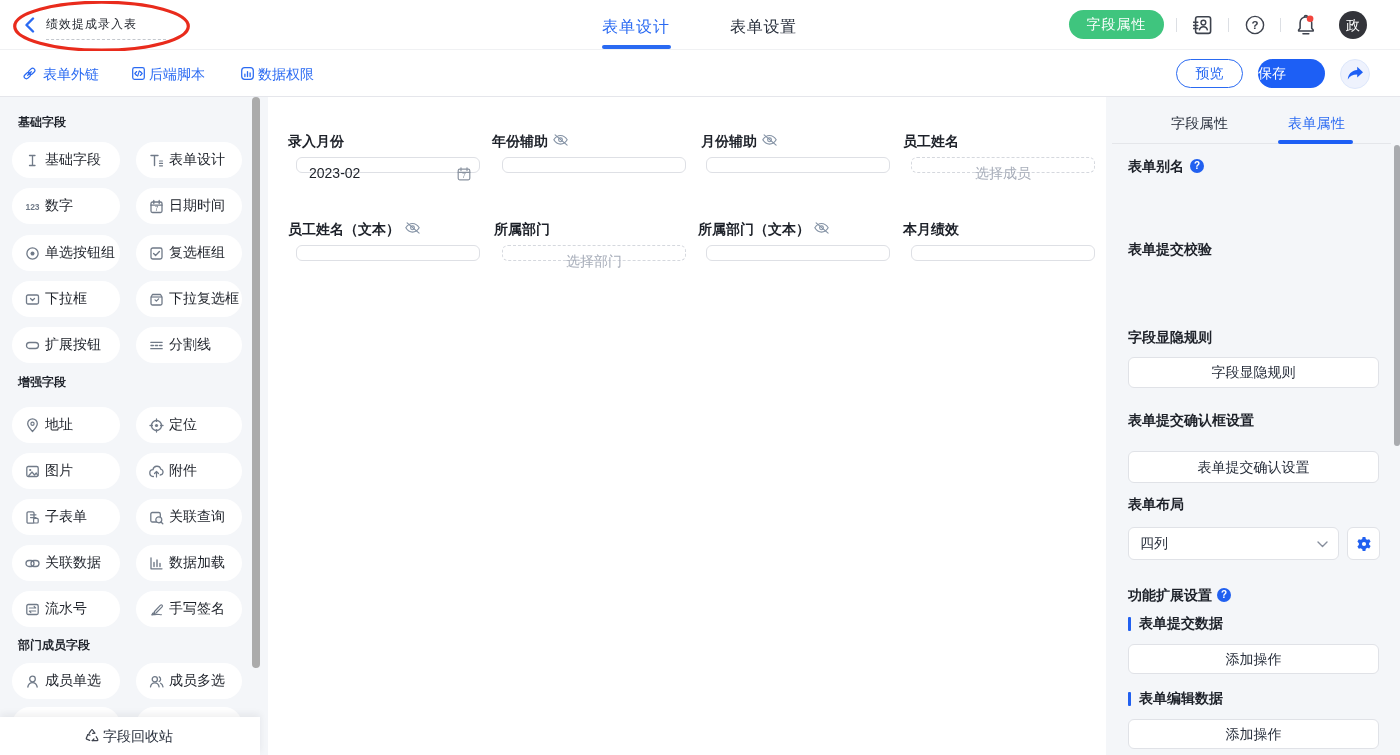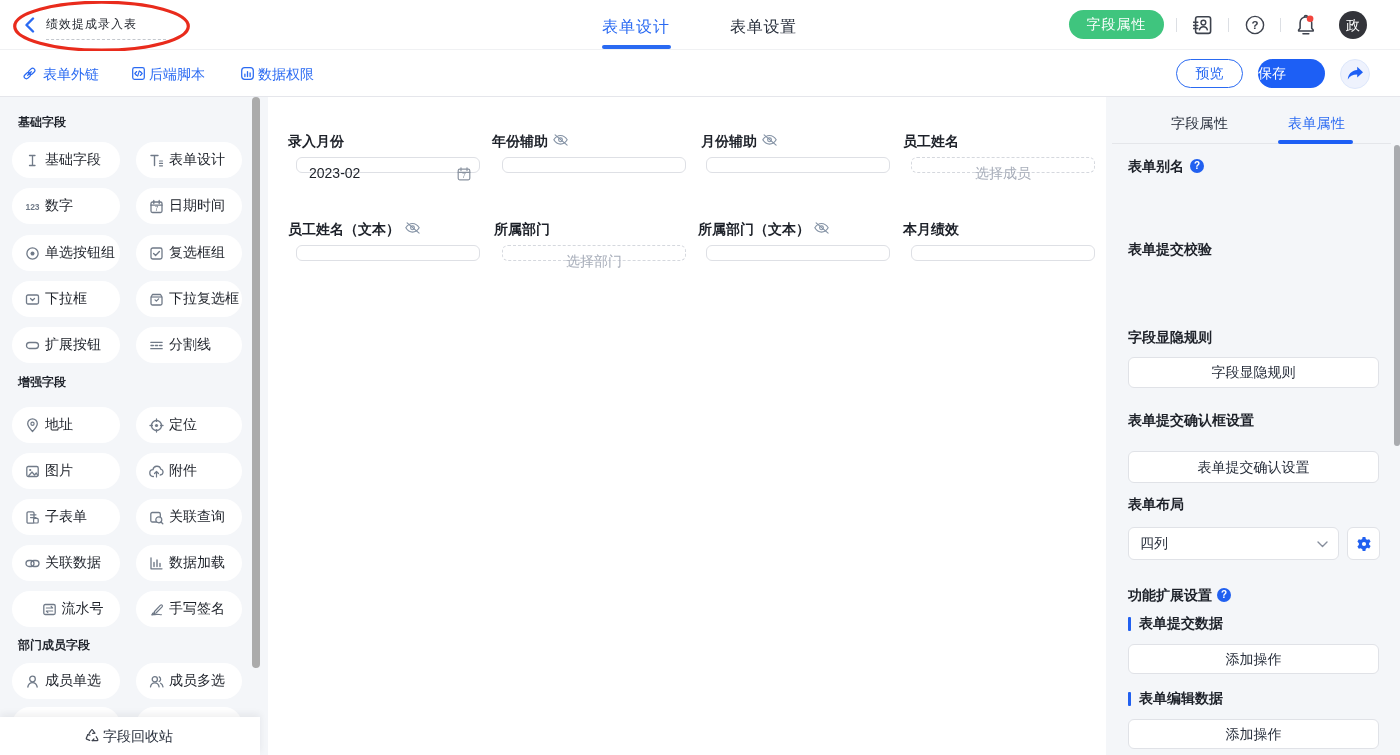--- a/index.html
+++ b/index.html
@@ -210,21 +210,21 @@
       </svg>
       <span>关联数据</span>
     </div>
 <div class="pill" style="left:136px;top:545px;width:106px;text-align:right;">
       <svg width="15" height="15" viewBox="0 0 15 15" fill="none">
         <path d="M2 1.8 v11 h11" stroke="#707a88" stroke-width="1.3" stroke-linecap="round" stroke-linejoin="round"></path>
         <path d="M5 10.5 v-4 M8 10.5 v-6.5 M11 10.5 v-3" stroke="#707a88" stroke-width="1.4" stroke-linecap="round"></path>
       </svg>
       <span>数据加载</span>
     </div>
-<div class="pill" style="left:12px;top:591px;width:108px;justify-content:center;">
+<div class="pill" style="left:12px;top:591px;width:108px;">
       <svg width="15" height="15" viewBox="0 0 15 15" fill="none">
         <rect x="1.8" y="2.5" width="11.4" height="10" rx="1.5" stroke="#707a88" stroke-width="1.3"></rect>
         <path d="M4.3 6 h6.4 l-1.6-1.6 M10.7 9 H4.3 l1.6 1.6" stroke="#707a88" stroke-width="1.1" stroke-linecap="round" stroke-linejoin="round"></path>
       </svg>
       <span>流水号</span>
     </div>
 <div class="pill" style="left:136px;top:591px;width:106px;">
       <svg width="15" height="15" viewBox="0 0 15 15" fill="none">
         <path d="M2.5 12.8 c2.5 0.8 3.5-1.2 2-1.8 c-1.3-0.4-2 2.2 1.2 1.6 c2.2-0.5 3-0.2 6.8 0.2" stroke="#707a88" stroke-width="1.1" stroke-linecap="round"></path>
         <path d="M5.5 9.5 L11.5 3.2 a1.1 1.1 0 0 1 1.6 1.6 L7 11 l-2.2 0.6 Z" stroke="#707a88" stroke-width="1.2" stroke-linejoin="round"></path>

